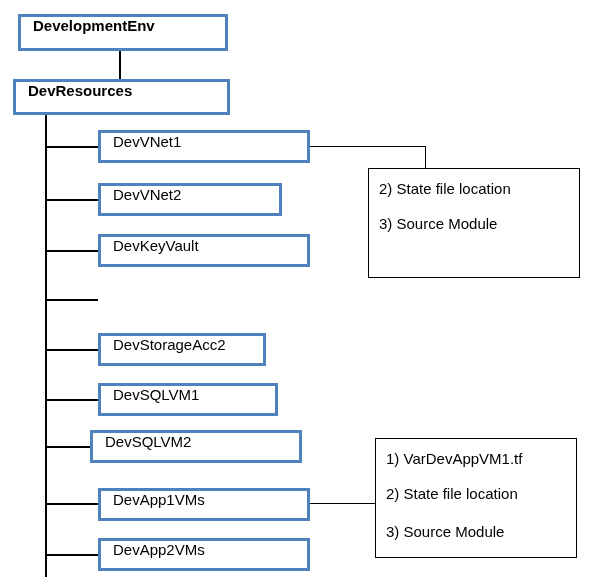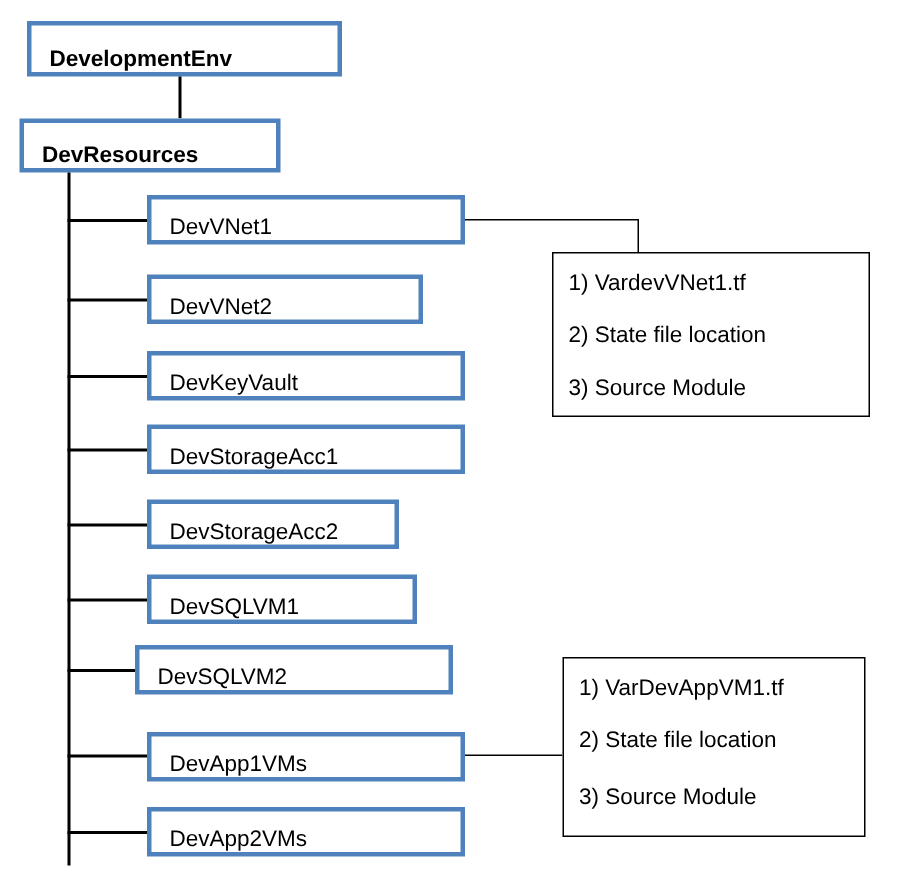--- a/index.html
+++ b/index.html
@@ -14,21 +14,21 @@
     height: 583px;
     background: #ffffff;
     overflow: hidden;
   }
   .node {
     position: absolute;
     border: 3px solid #4f81bd;
     background: #ffffff;
     box-sizing: border-box;
     display: flex;
-    align-items: flex-end;
+    align-items: flex-start;
     font-size: 15px;
     color: #000000;
     padding-left: 12px;
   }
   .node.bold { font-weight: bold; }
   .annotation {
     position: absolute;
     border: 1px solid #000000;
     background: #ffffff;
     box-sizing: border-box;
@@ -50,21 +50,21 @@
 <body>
 
 <div class="canvas">
 
   <div class="node bold" style="left:18px; top:14px; width:210px; height:37px;">
     <span>DevelopmentEnv</span>
   </div>
 
   <div class="conn" style="left:119px; top:51px; width:2px; height:28px;"></div>
 
-  <div class="node bold" style="left:13px; top:79px; width:174px; height:36px;">
+  <div class="node bold" style="left:13px; top:79px; width:217px; height:36px;">
     <span>DevResources</span>
   </div>
 
   <div class="conn" style="left:45px; top:115px; width:2px; height:462px;"></div>
 
   <div class="conn" style="left:45px; top:146px; width:53px; height:2px;"></div>
   <div class="conn" style="left:45px; top:199px; width:53px; height:2px;"></div>
   <div class="conn" style="left:45px; top:250px; width:53px; height:2px;"></div>
   <div class="conn" style="left:45px; top:299px; width:53px; height:2px;"></div>
   <div class="conn" style="left:45px; top:349px; width:53px; height:2px;"></div>
@@ -75,44 +75,40 @@
 
   <div class="node" style="left:98px; top:130px; width:212px; height:33px;">
     <span>DevVNet1</span>
   </div>
   <div class="node" style="left:98px; top:183px; width:184px; height:33px;">
     <span>DevVNet2</span>
   </div>
   <div class="node" style="left:98px; top:234px; width:212px; height:33px;">
     <span>DevKeyVault</span>
   </div>
-  <div class="node" style="left:98px; top:283px; width:212px; height:33px;">
-    <span>DevStorageAcc1</span>
-  </div>
   <div class="node" style="left:98px; top:333px; width:168px; height:33px;">
     <span>DevStorageAcc2</span>
   </div>
   <div class="node" style="left:98px; top:383px; width:180px; height:33px;">
     <span>DevSQLVM1</span>
   </div>
   <div class="node" style="left:90px; top:430px; width:212px; height:33px;">
     <span>DevSQLVM2</span>
   </div>
   <div class="node" style="left:98px; top:488px; width:212px; height:33px;">
     <span>DevApp1VMs</span>
   </div>
   <div class="node" style="left:98px; top:538px; width:212px; height:33px;">
     <span>DevApp2VMs</span>
   </div>
 
   <div class="conn" style="left:310px; top:146px; width:116px; height:1px;"></div>
   <div class="conn" style="left:425px; top:146px; width:1px; height:22px;"></div>
 
   <div class="annotation" style="left:368px; top:168px; width:212px; height:110px;">
-    <div class="line">1) VardevVNet1.tf</div>
     <div class="line">2) State file location</div>
     <div class="line">3) Source Module</div>
   </div>
 
   <div class="conn" style="left:310px; top:503px; width:65px; height:1px;"></div>
 
   <div class="annotation" style="left:375px; top:438px; width:202px; height:120px;">
     <div class="line" style="">1) VarDevAppVM1.tf</div>
     <div class="line" style="margin-bottom:18px;">2) State file location</div>
     <div class="line">3) Source Module</div>

